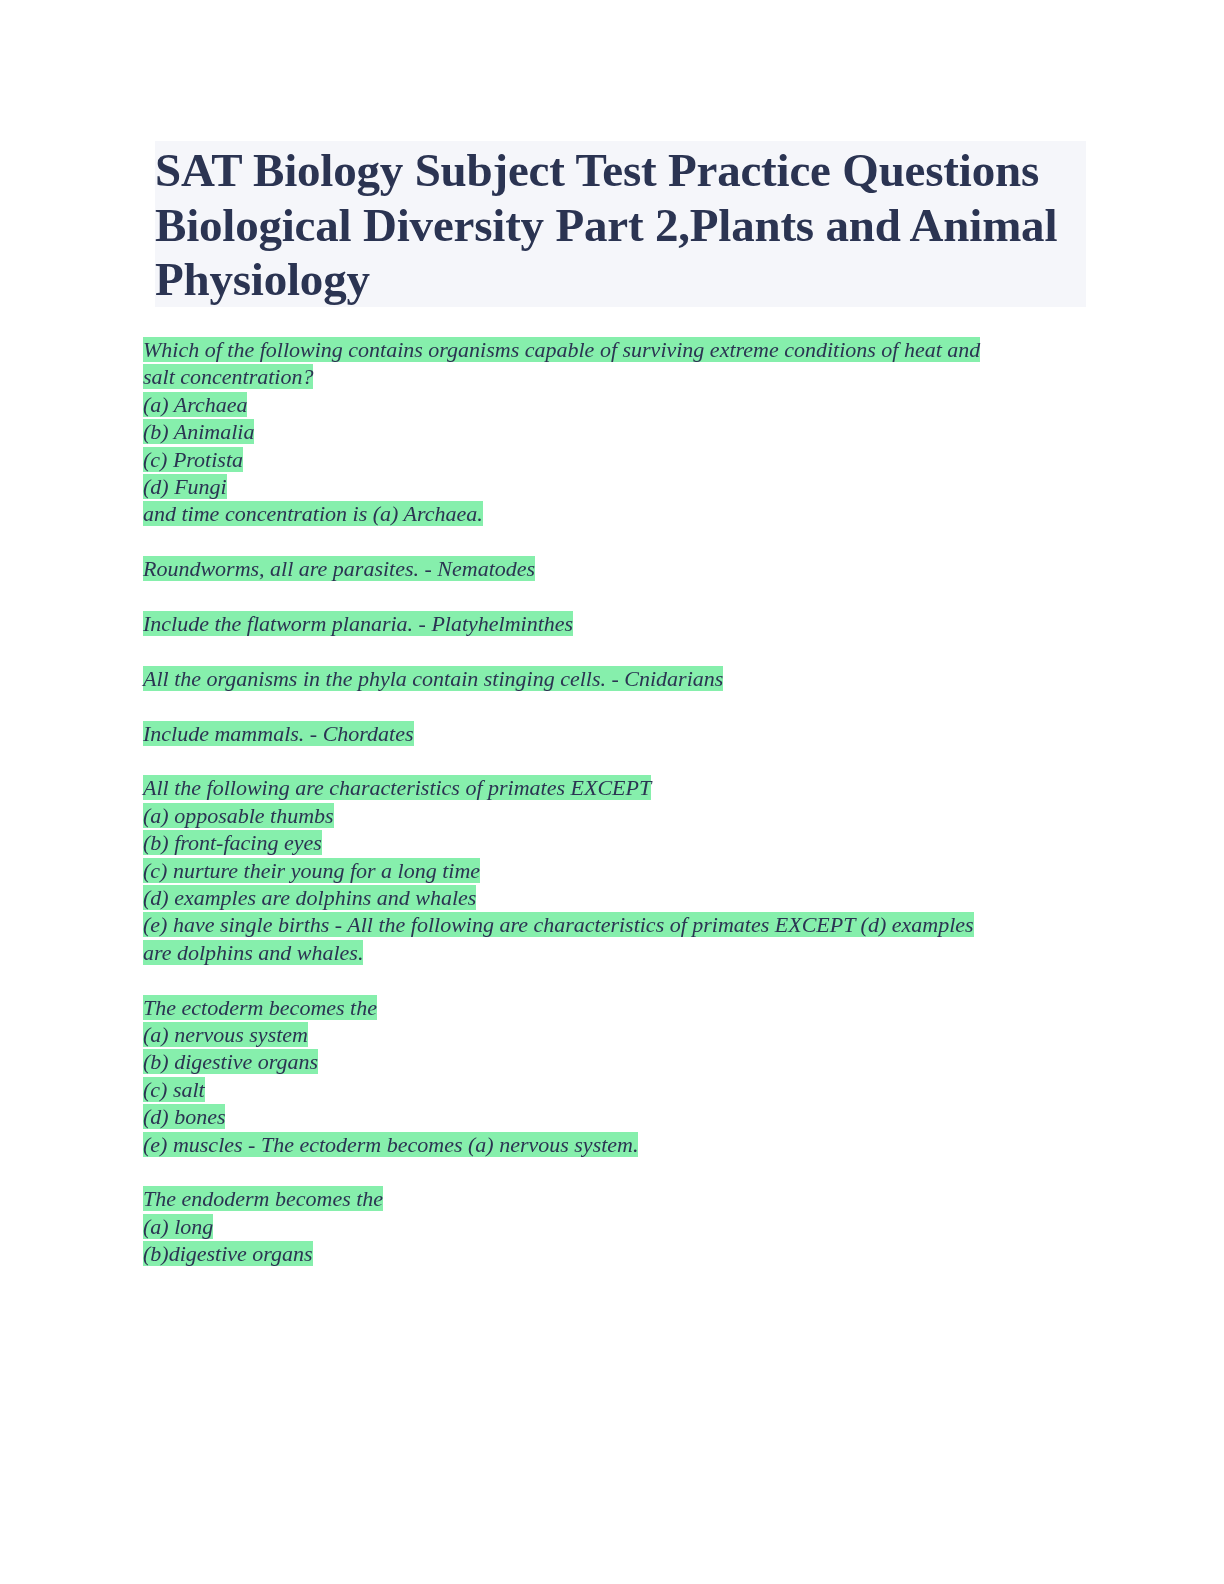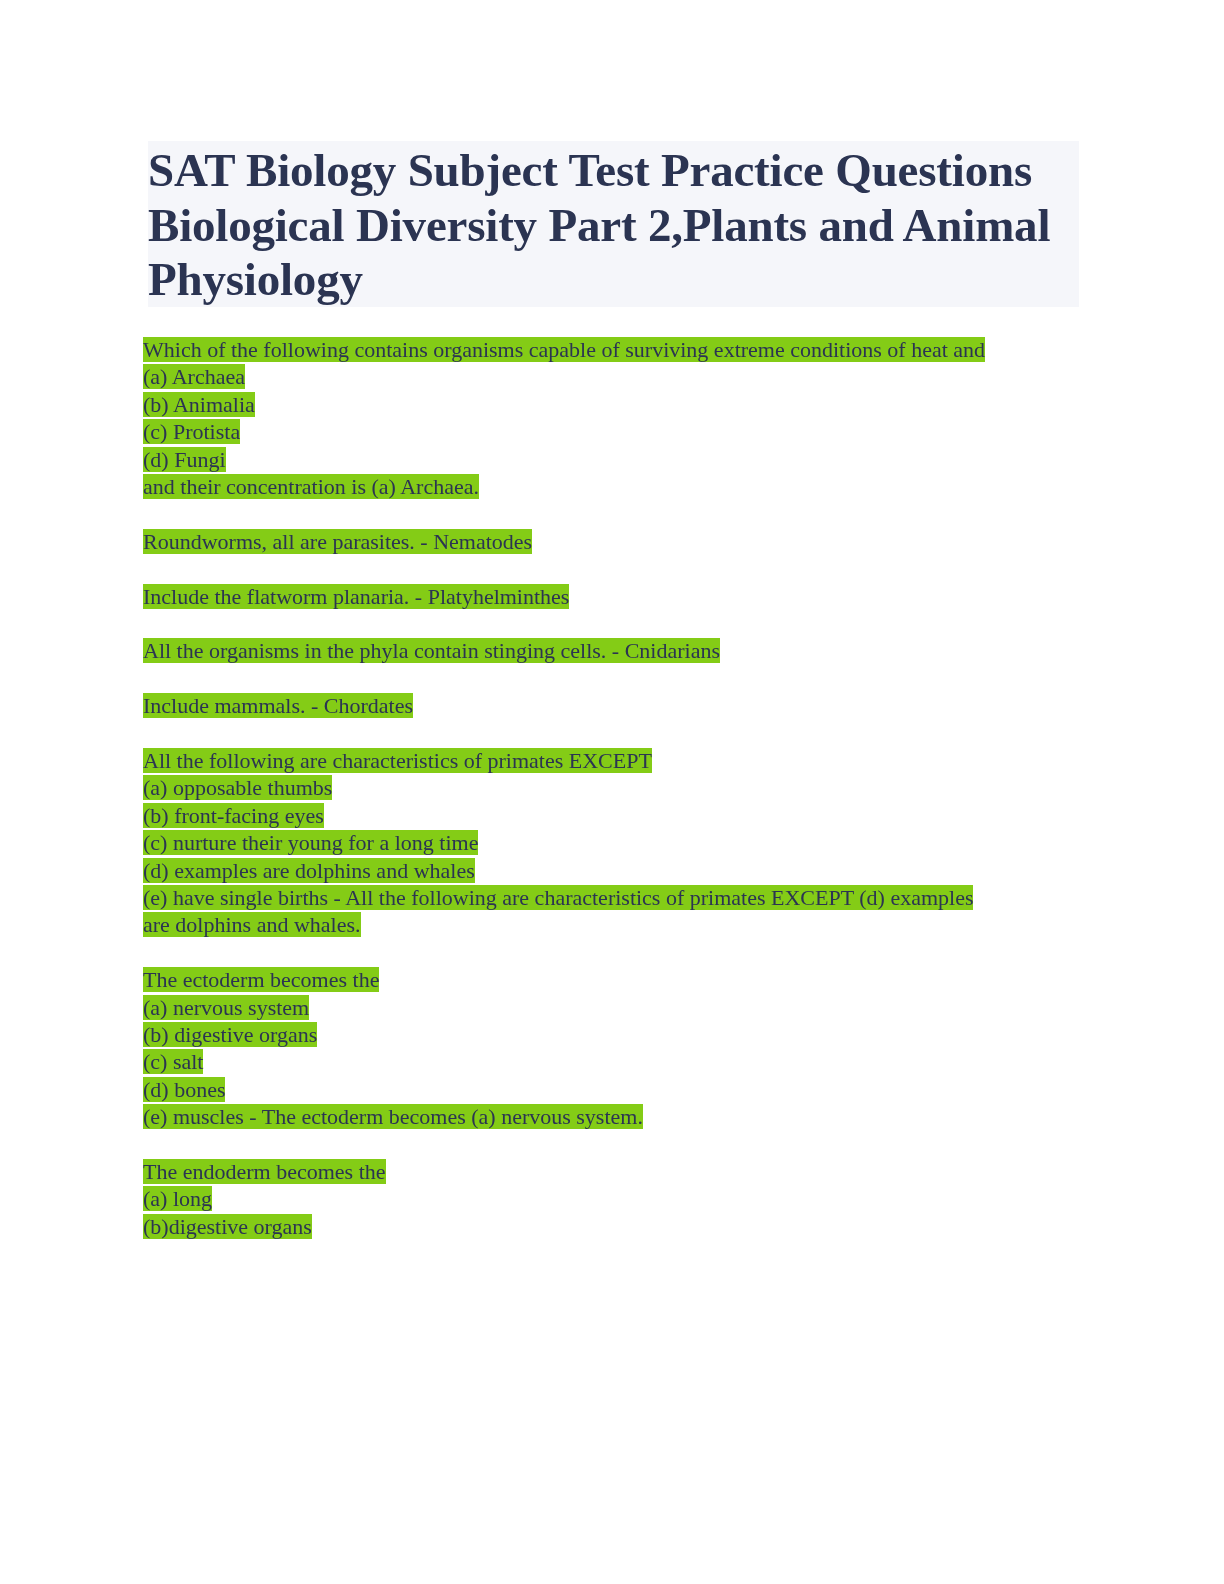--- a/index.html
+++ b/index.html
@@ -1,44 +1,45 @@
 <!DOCTYPE html>
 <html><head>
   <meta charset="utf-8">
   <style>
     html, body { margin: 0; padding: 0; background: #ffffff; }
     body { width: 1224px; height: 1584px; position: relative; overflow: hidden; }
     .page { position: absolute; left: 143px; top: 141px; width: 931px; color: #2b3452; font-family: "Liberation Serif", serif; }
-    .title-block { background: #f5f6fa; margin-left: 5px; padding: 2px 0 0 0; width: 931px; height: 164px; }
+    .title-block { background: #f5f6fa; margin-left: 12px; padding: 2px 0 0 0; width: 931px; height: 164px; }
     .title { font-family: "Liberation Serif", serif; font-weight: bold; font-size: 47px; line-height: 54.5px; margin: 0; color: #2b3452; letter-spacing: -0.2px; }
     .content { margin-top: 29px; font-size: 22px; line-height: 27.4px; }
     .block { margin: 0 0 27.4px 0; }
     .line { display: block; }
-    .line span { background: #84cc16; }
+    .line span { background: #86efac; font-style: italic; }
   </style>
 </head>
 <body>
 
 <div class="page">
   <div class="title-block">
     <h1 class="title">
       <span class="line">SAT Biology Subject Test Practice Questions</span>
       <span class="line">Biological Diversity Part 2,Plants and Animal</span>
       <span class="line">Physiology</span>
     </h1>
   </div>
 
   <div class="content">
     <div class="block">
       <span class="line"><span>Which of the following contains organisms capable of surviving extreme conditions of heat and</span></span>
+      <span class="line"><span>salt concentration?</span></span>
       <span class="line"><span>(a) Archaea</span></span>
       <span class="line"><span>(b) Animalia</span></span>
       <span class="line"><span>(c) Protista</span></span>
       <span class="line"><span>(d) Fungi</span></span>
-      <span class="line"><span>and their concentration is (a) Archaea.</span></span>
+      <span class="line"><span>and time concentration is (a) Archaea.</span></span>
     </div>
 
     <div class="block">
       <span class="line"><span>Roundworms, all are parasites. - Nematodes</span></span>
     </div>
     <div class="block">
       <span class="line"><span>Include the flatworm planaria. - Platyhelminthes</span></span>
     </div>
     <div class="block">
       <span class="line"><span>All the organisms in the phyla contain stinging cells. - Cnidarians</span></span>

